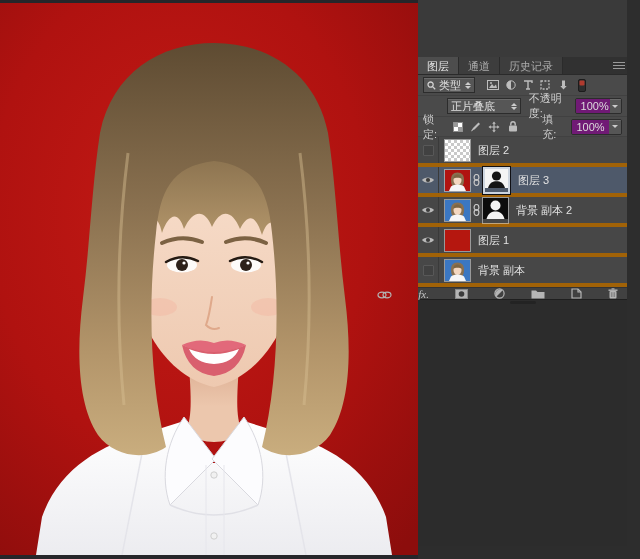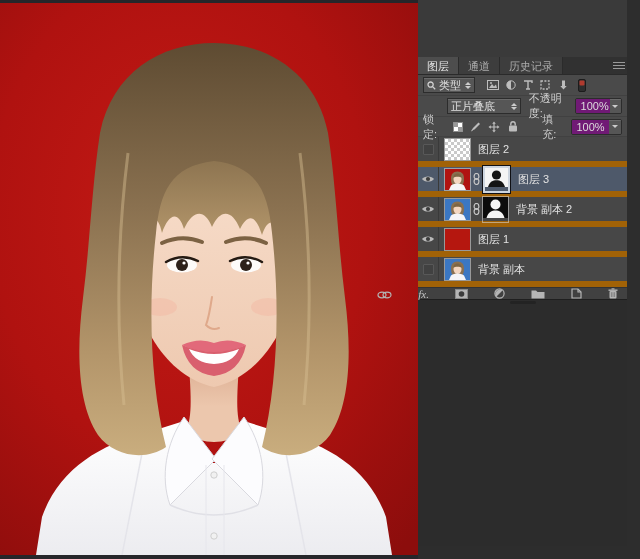--- a/index.html
+++ b/index.html
@@ -32,21 +32,21 @@
 
   .valuebox { display:flex; align-items:center; height:16px; border:1px solid #2c2c2c; border-radius:2px; overflow:hidden; }
   .valuebox .val { background:#701a75; color:#dddddd; padding:0 5px; height:100%; line-height:14px; min-width:34px; }
   .valuebox .dd { width:13px; height:100%; background:#565656; display:flex; align-items:center; justify-content:center; box-shadow:inset 0 1px 0 #6a6a6a; }
 
   .filter-icons { display:flex; align-items:center; gap:7px; margin-left:12px; }
   .ficon { display:flex; align-items:center; justify-content:center; }
 
   
   .layers { background:#474747; }
-  .lrow { height:30px; display:flex; align-items:center; border-bottom:6px solid #a16207; background:#474747; }
+  .lrow { height:30px; display:flex; align-items:center; border-bottom:4px solid #a16207; background:#474747; }
   .lrow.selected { background:#4e596a; }
   .eye-well { width:21px; align-self:stretch; border-right:1px solid #3a3a3a; display:flex; align-items:center; justify-content:center; }
   .eye-empty { width:11px; height:11px; border:1px solid #585858; background:#414141; border-radius:1px; }
   .thumb { width:25px; height:21px; margin-left:6px; outline:1px solid rgba(220,220,220,.55); flex:none; }
   .thumb-checker { background-color:#ffffff;
     background-image:linear-gradient(45deg,#c9c9c9 25%,transparent 25%,transparent 75%,#c9c9c9 75%),
                      linear-gradient(45deg,#c9c9c9 25%,transparent 25%,transparent 75%,#c9c9c9 75%);
     background-size:6px 6px; background-position:0 0,3px 3px; }
   .thumb-red { background:#b5170f; }
   .linkcol { width:13px; display:flex; align-items:center; justify-content:center; flex:none; }

